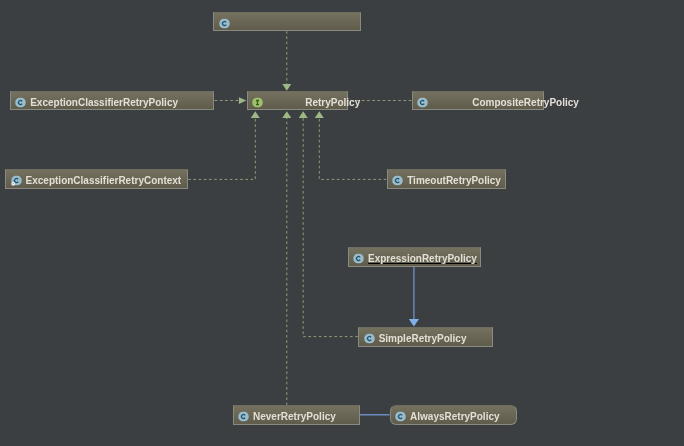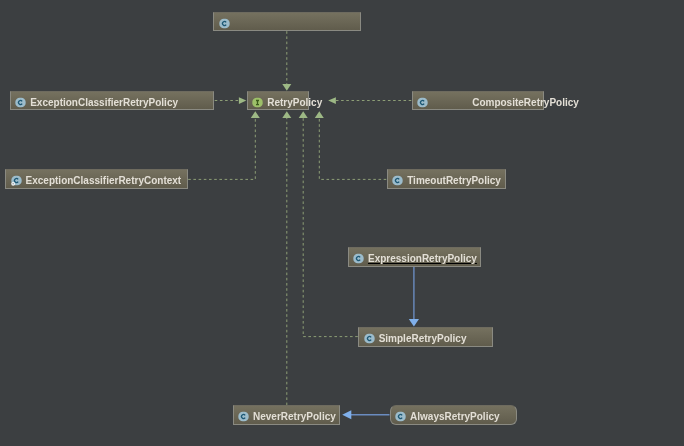--- a/index.html
+++ b/index.html
@@ -59,21 +59,21 @@
             <path d="M14.0 7.2a4.8 4.8 0 1 0 0 5.6l-2.2-1.6a2.3 2.3 0 1 1 0-2.4z" fill="#1d5875"></path>
           </svg></span>
       </div>
       <div class="node" style="left: 9.8px; top: 90.8px; width: 204px;">
         <span class="ic"><svg viewBox="0 0 20 20" width="11" height="11">
             <rect x="0.6" y="1.2" width="18.8" height="17.6" rx="8" fill="#9cbccb"></rect>
             <path d="M14.0 7.2a4.8 4.8 0 1 0 0 5.6l-2.2-1.6a2.3 2.3 0 1 1 0-2.4z" fill="#1d5875"></path>
           </svg></span>
         <span class="lbl">ExceptionClassifierRetryPolicy</span>
       </div>
-      <div class="node" style="left: 246.8px; top: 90.8px; width: 62px;">
+      <div class="node" style="left: 246.8px; top: 90.8px; width: 101px; gap: 38px;">
         <span class="ic"><svg viewBox="0 0 20 20" width="11" height="11">
             <rect x="0.6" y="1.2" width="18.8" height="17.6" rx="7.6" fill="#9dc069"></rect>
             <path d="M7.3 4.9h5.4v2.6h-1.5v5.0h1.5v2.6H7.3v-2.6h1.5v-5.0H7.3z" fill="#3c5b1c"></path>
           </svg></span>
         <span class="lbl">RetryPolicy</span>
       </div>
       <div class="node" style="left: 411.8px; top: 90.8px; width: 132.5px; gap: 40px;">
         <span class="ic"><svg viewBox="0 0 20 20" width="11" height="11">
             <rect x="0.6" y="1.2" width="18.8" height="17.6" rx="8" fill="#9cbccb"></rect>
             <path d="M14.0 7.2a4.8 4.8 0 1 0 0 5.6l-2.2-1.6a2.3 2.3 0 1 1 0-2.4z" fill="#1d5875"></path>
@@ -103,21 +103,21 @@
           </svg></span>
         <span class="lbl">ExpressionRetryPolicy</span>
       </div>
       <div class="node" style="left: 358.3px; top: 327px; width: 135px;">
         <span class="ic"><svg viewBox="0 0 20 20" width="11" height="11">
             <rect x="0.6" y="1.2" width="18.8" height="17.6" rx="8" fill="#9cbccb"></rect>
             <path d="M14.0 7.2a4.8 4.8 0 1 0 0 5.6l-2.2-1.6a2.3 2.3 0 1 1 0-2.4z" fill="#1d5875"></path>
           </svg></span>
         <span class="lbl">SimpleRetryPolicy</span>
       </div>
-      <div class="node" style="left: 232.6px; top: 405.2px; width: 107px;">
+      <div class="node" style="left: 232.6px; top: 405.2px; width: 127px;">
         <span class="ic"><svg viewBox="0 0 20 20" width="11" height="11">
             <rect x="0.6" y="1.2" width="18.8" height="17.6" rx="8" fill="#9cbccb"></rect>
             <path d="M14.0 7.2a4.8 4.8 0 1 0 0 5.6l-2.2-1.6a2.3 2.3 0 1 1 0-2.4z" fill="#1d5875"></path>
           </svg></span>
         <span class="lbl">NeverRetryPolicy</span>
       </div>
       <div class="node" style="left: 389.7px; top: 405.2px; width: 127px; border-radius: 6px;">
         <span class="ic"><svg viewBox="0 0 20 20" width="11" height="11">
             <rect x="0.6" y="1.2" width="18.8" height="17.6" rx="8" fill="#9cbccb"></rect>
             <path d="M14.0 7.2a4.8 4.8 0 1 0 0 5.6l-2.2-1.6a2.3 2.3 0 1 1 0-2.4z" fill="#1d5875"></path>

